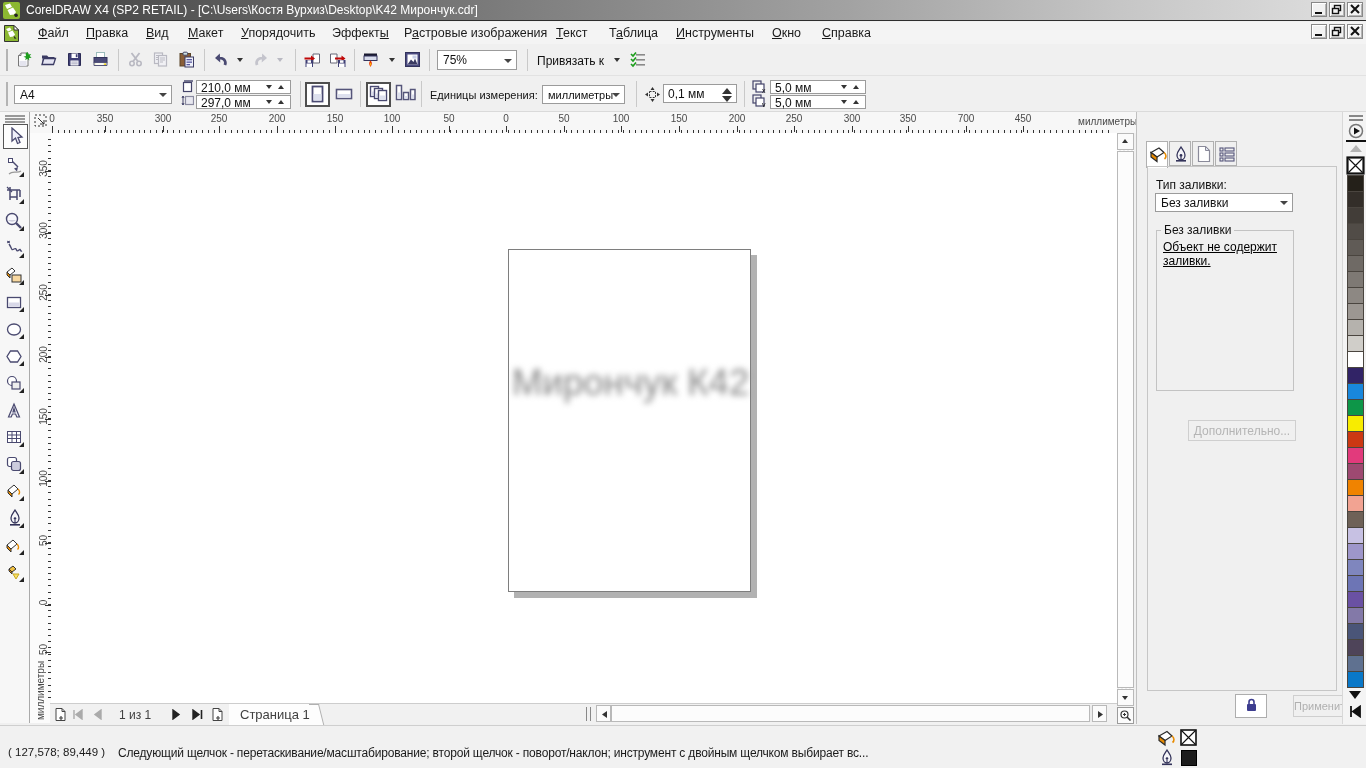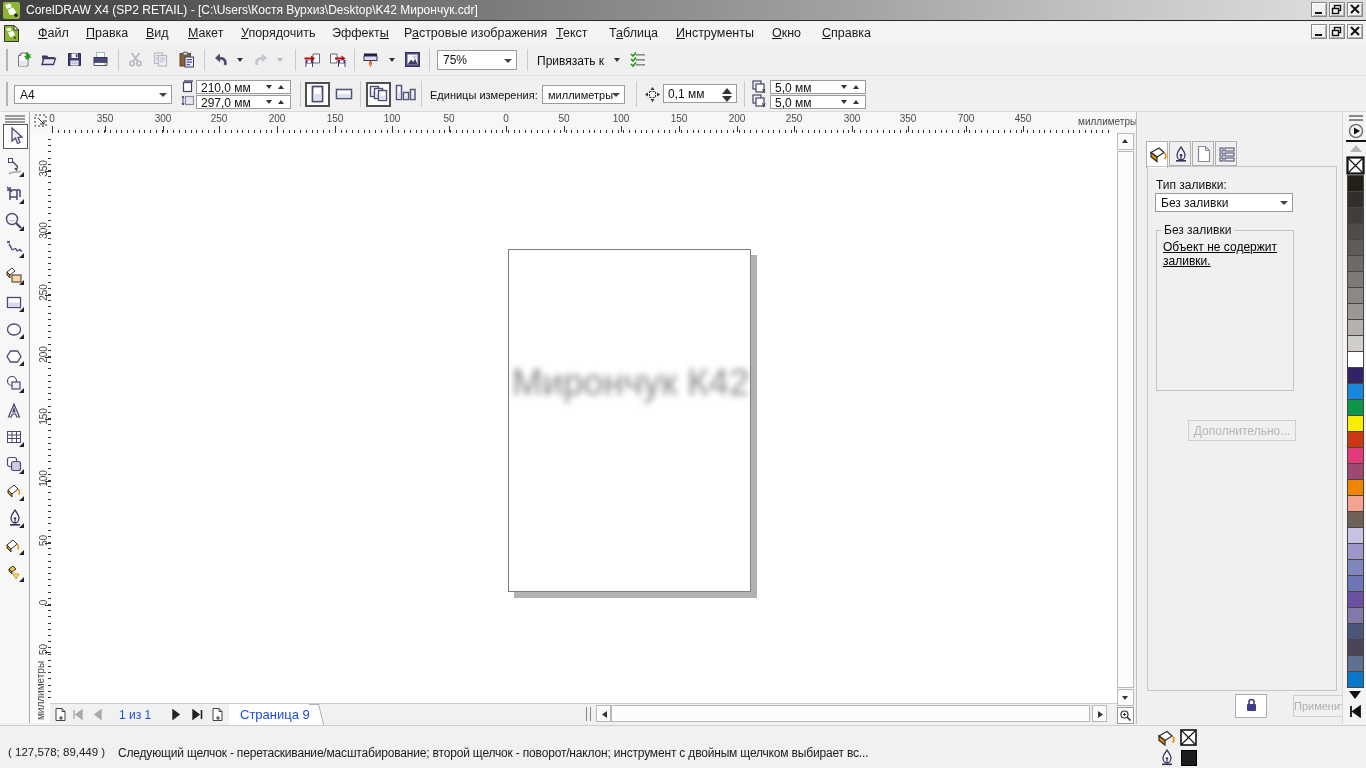--- a/index.html
+++ b/index.html
@@ -47,21 +47,21 @@
 #canvas{position:absolute;left:51px;top:133px;width:1066px;height:570px;background:#fff;overflow:hidden;}
 #page{position:absolute;left:457px;top:116px;width:243px;height:343px;background:#fff;border:1px solid #7e7e7e;}
 #pshadow1{position:absolute;left:700px;top:122px;width:6px;height:343px;background:#b2b2b2;}
 #pshadow2{position:absolute;left:463px;top:459px;width:243px;height:6px;background:#b2b2b2;}
 #gtext{position:absolute;left:459px;top:269px;font-size:36.6px;color:#0f9b4e;white-space:nowrap;}
 #shtext{position:absolute;left:461px;top:229px;font-size:36.6px;color:#858585;white-space:nowrap;filter:blur(3.4px);}
 
 .sbtn{position:absolute;background:#fbfbfb;border:1px solid #b9b9b9;}
 #vscroll{position:absolute;left:1117px;top:133px;width:17px;height:591px;background:#f1f1f1;}
 #hscrollrow{position:absolute;left:50px;top:703px;width:1067px;height:21px;background:#f1f1f1;border-top:1px solid #cdcdcd;}
-.navt{position:absolute;font-size:12px;color:#1d4ed8;}
+.navt{position:absolute;font-size:12px;color:#404040;}
 
 #docker{position:absolute;left:1136px;top:112px;width:206px;height:612px;background:#f0f0f0;border-left:1px solid #c0c0c0;}
 #dtitle{position:absolute;left:0;top:1px;width:206px;height:21px;background:#ececec;font-size:12px;color:#333;border-bottom:1px solid #e0e0e0;}
 .dtab{position:absolute;top:29px;width:22px;height:25px;border:1px solid #b0b0b0;background:#f0f0f0;}
 .dtab svg{position:absolute;left:2px;top:3px;}
 #dcontent{position:absolute;left:10px;top:54px;width:190px;height:525px;border:1px solid #c6c6c6;}
 .fset{position:absolute;border:1px solid #c3c3c3;}
 .fset legend{font-size:12px;color:#111;padding:0 3px;margin-left:4px;}
 .dbtn{position:absolute;font-size:12px;text-align:center;}
 
@@ -812,21 +812,21 @@
       <path d="M2 1 L8 5.5 L2 10 Z" stroke="#222" stroke-width="1.4" fill="#222"></path>
       <path d="M10.5 1 V10" stroke="#222" stroke-width="1.6"></path>
     </svg>
     <svg style="position:absolute;left:161px;top:3px" width="14" height="15">
       <path d="M2 1.5 H8 L11 4.5 V13.5 H2 Z" fill="#fff" stroke="#444"></path>
       <path d="M8 1.5 L8 4.5 L11 4.5" fill="none" stroke="#444"></path>
       <path d="M5 11 H9 M7 9 V13" stroke="#444" stroke-width="1.2"></path>
     </svg>
     <div style="position:absolute;left:181px;top:0px;width:88px;height:21px;background:#fdfdfd;border:1px solid #b0b0b0;border-bottom:none;transform:skewX(14deg);transform-origin:top left;"></div>
     <div style="position:absolute;left:179px;top:0px;width:80px;height:21px;background:#fdfdfd;"></div>
-    <span class="navt" style="left:190px;top:3px;font-size:13px">Страница 9</span>
+    <span class="navt" style="left:190px;top:3px;font-size:13px">Страница 1</span>
     <div style="position:absolute;left:536px;top:3px;height:14px;border-left:1.5px solid #888;border-right:1.5px solid #888;width:5px"></div>
     <div class="sbtn" style="left:546px;top:1px;width:15px;height:17px;">
       <svg width="9" height="9" style="position:absolute;left:3px;top:4px">
         <path d="M7 1 L2 4.5 L7 8 Z" fill="#333"></path>
       </svg>
     </div>
     <div style="position:absolute;left:561px;top:1px;width:481px;height:17px;background:#ececec;"></div>
     <div class="sbtn" style="left:561px;top:1px;width:479px;height:17px;background:#fcfcfc;"></div>
     <div class="sbtn" style="left:1042px;top:1px;width:15px;height:17px;">
       <svg width="9" height="9" style="position:absolute;left:3px;top:4px">

